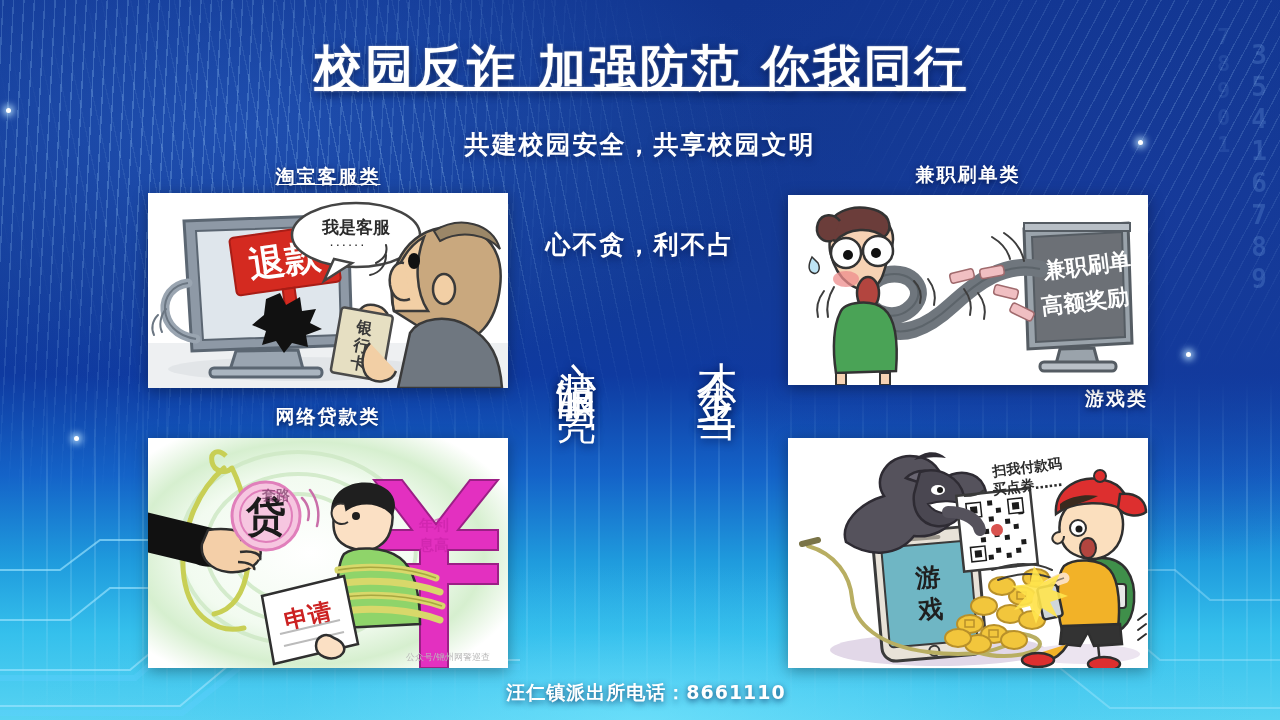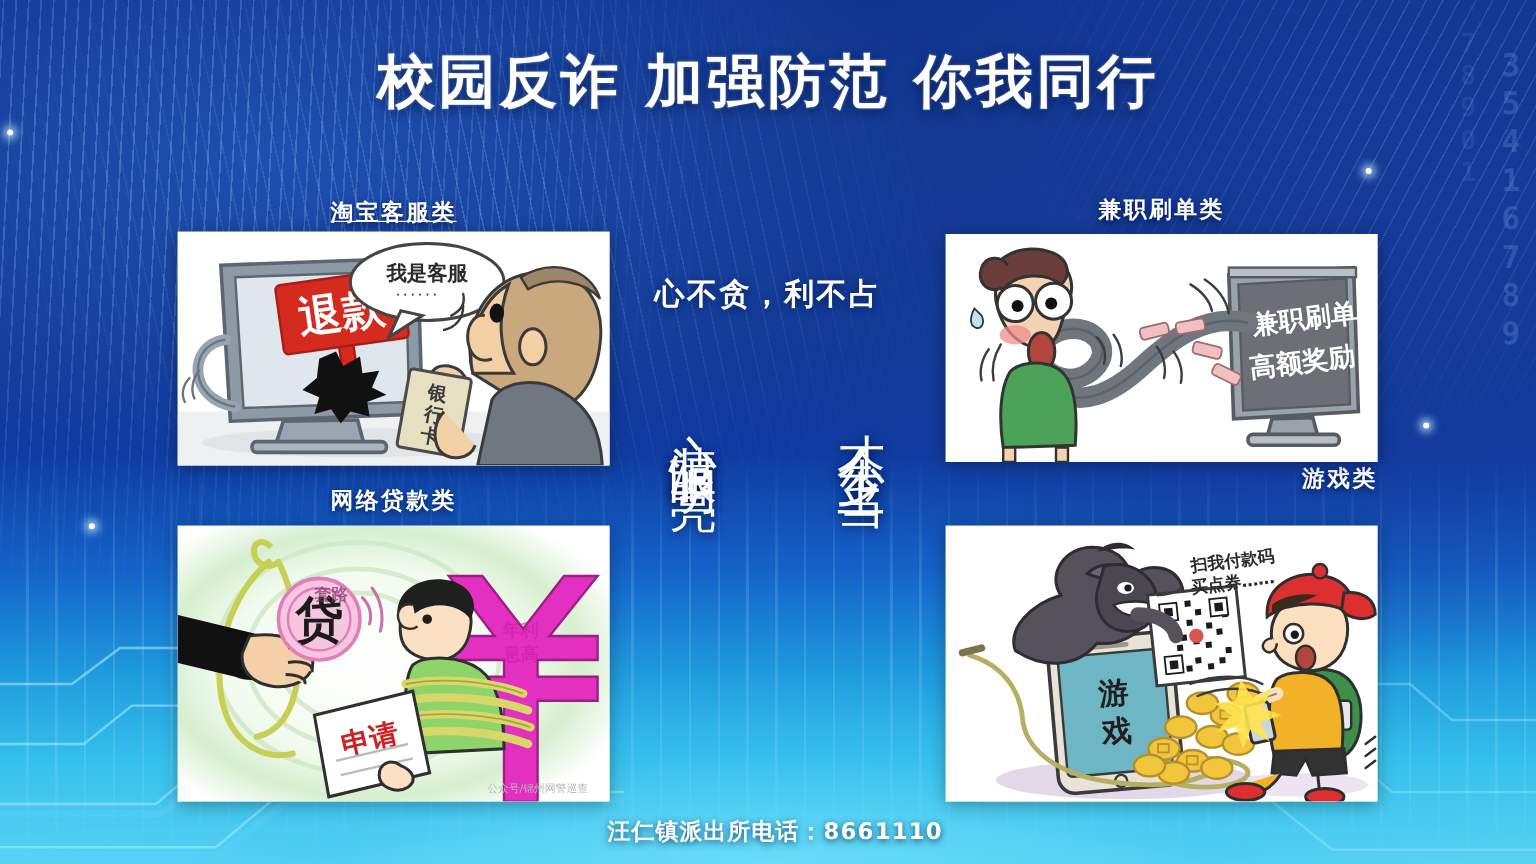--- a/index.html
+++ b/index.html
@@ -98,20 +98,21 @@
   
   .content { position:absolute; inset:0; }
 
   .title {
     position:absolute; top:36px; left:0; right:0;
     text-align:center;
     font-size:48px; font-weight:700; color:#ffffff;
     letter-spacing:3px;
     text-shadow:0 3px 10px rgba(0,20,70,.75), 0 0 2px rgba(255,255,255,.6);
     white-space:nowrap;
+    text-decoration:underline;
   }
   .subtitle {
     position:absolute; top:128px; left:0; right:0;
     text-align:center;
     font-size:25px; font-weight:700; color:#ffffff;
     letter-spacing:2px;
     text-shadow:0 2px 7px rgba(0,20,70,.7);
     white-space:nowrap;
   }
 
@@ -199,20 +200,21 @@
   </svg>
 
   <span class="sparkle" style="left:6px;  top:108px;"></span>
   <span class="sparkle" style="left:1138px;top:140px;"></span>
   <span class="sparkle" style="left:1186px;top:352px;"></span>
   <span class="sparkle" style="left:74px;  top:436px;"></span>
 
   <div class="content">
 
     <div class="title cn">校园反诈  加强防范  你我同行</div>
+    <div class="subtitle cn">共建校园安全，共享校园文明</div>
 
     <div class="cat-label lbl-1 cn">淘宝客服类</div>
     <div class="cat-label lbl-2 cn">兼职刷单类</div>
     <div class="cat-label lbl-3 cn">网络贷款类</div>
     <div class="cat-label lbl-4 cn">游戏类</div>
 
     <div class="center-slogan cn">心不贪，利不占</div>
     <div class="vtext vtext-left">心清眼明亮</div>
     <div class="vtext vtext-right">才会少上当</div>
 

